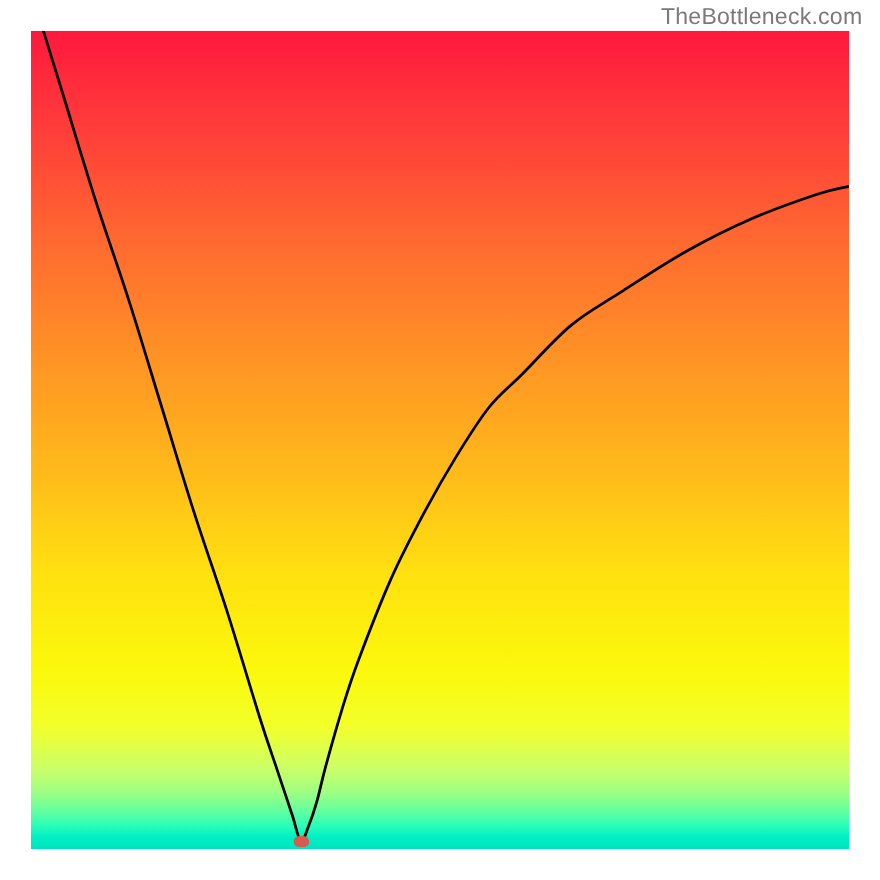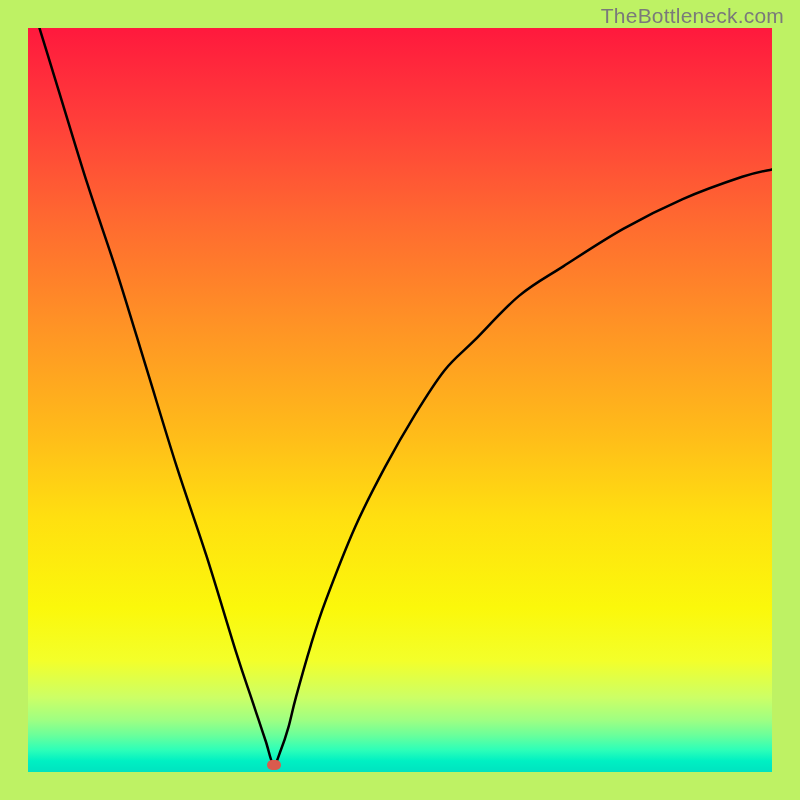--- a/index.html
+++ b/index.html
@@ -10,21 +10,21 @@
     overflow: hidden;
     background: #000;
     font-family: Arial, Helvetica, sans-serif;
   }
   .frame {
     position: absolute;
     top: 0;
     left: 0;
     width: 800px;
     height: 800px;
-    background: #bef264;
+    background: #ffffff;
   }
   .plot-area {
     position: absolute;
     top: 28px;
     left: 28px;
     width: 744px;
     height: 744px;
     overflow: hidden;
   }
   .gradient {

